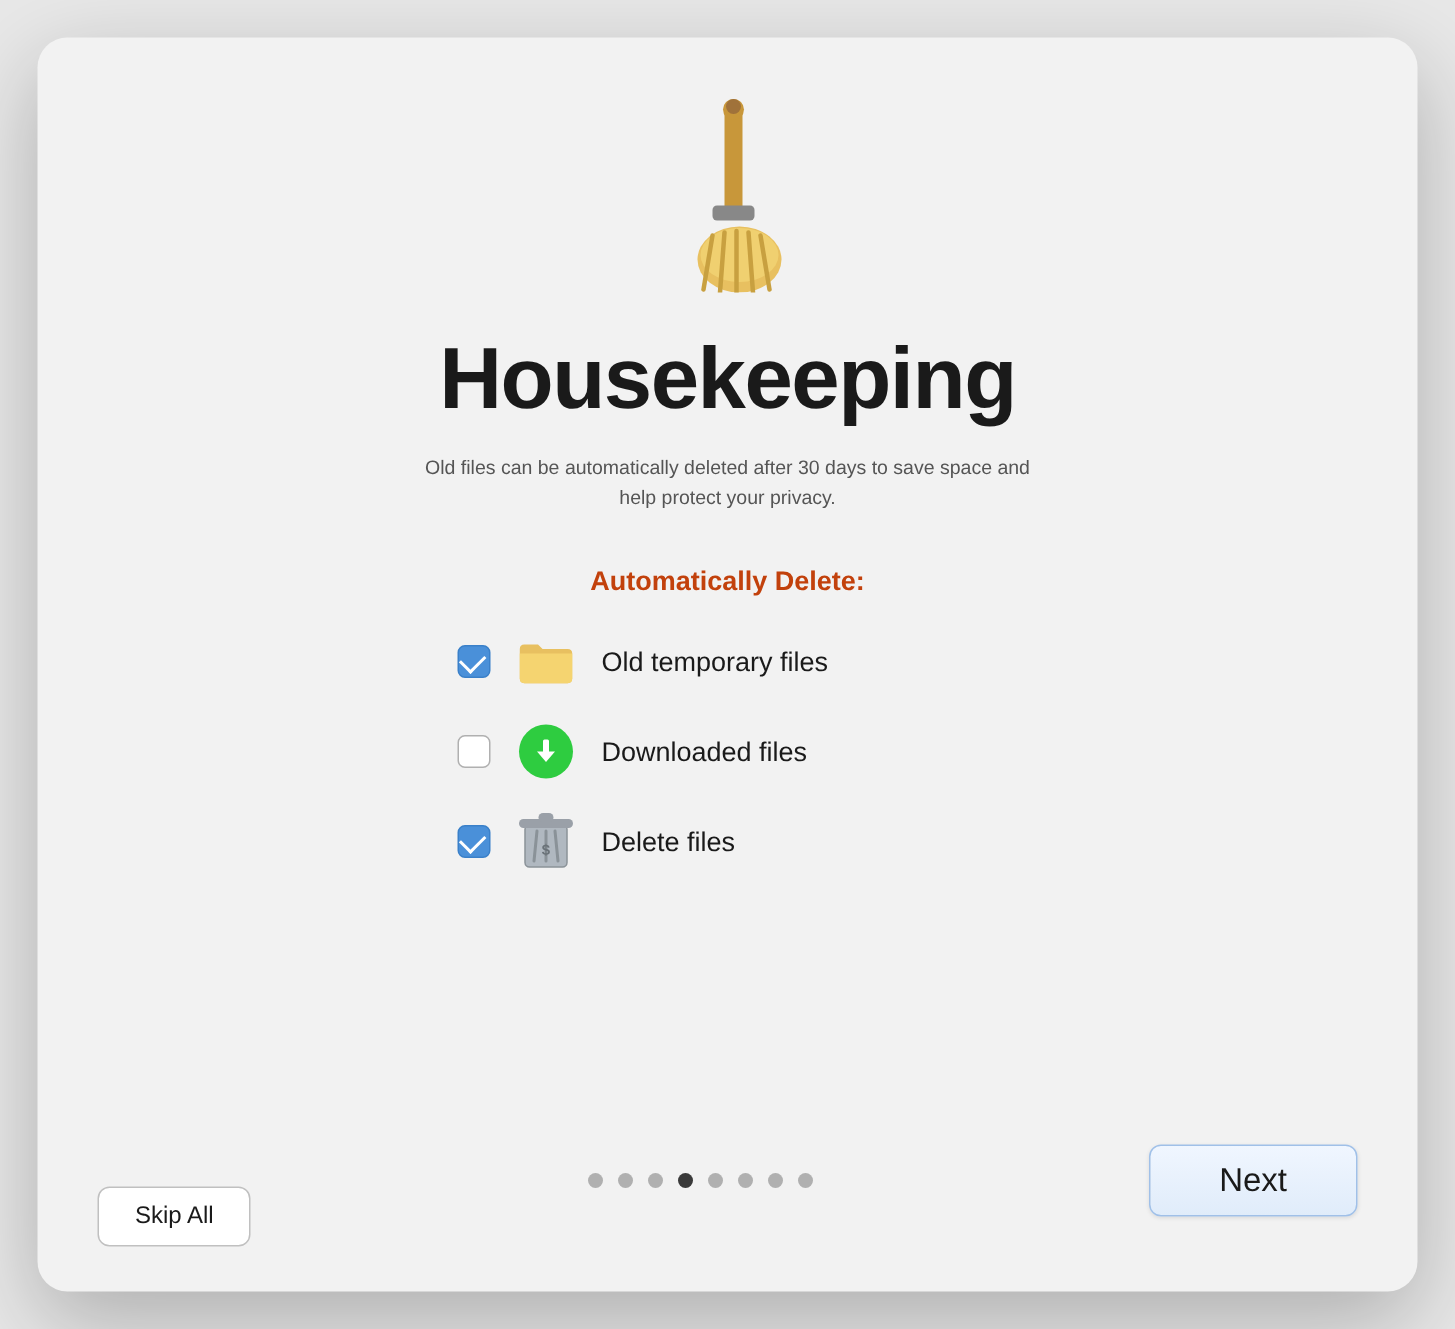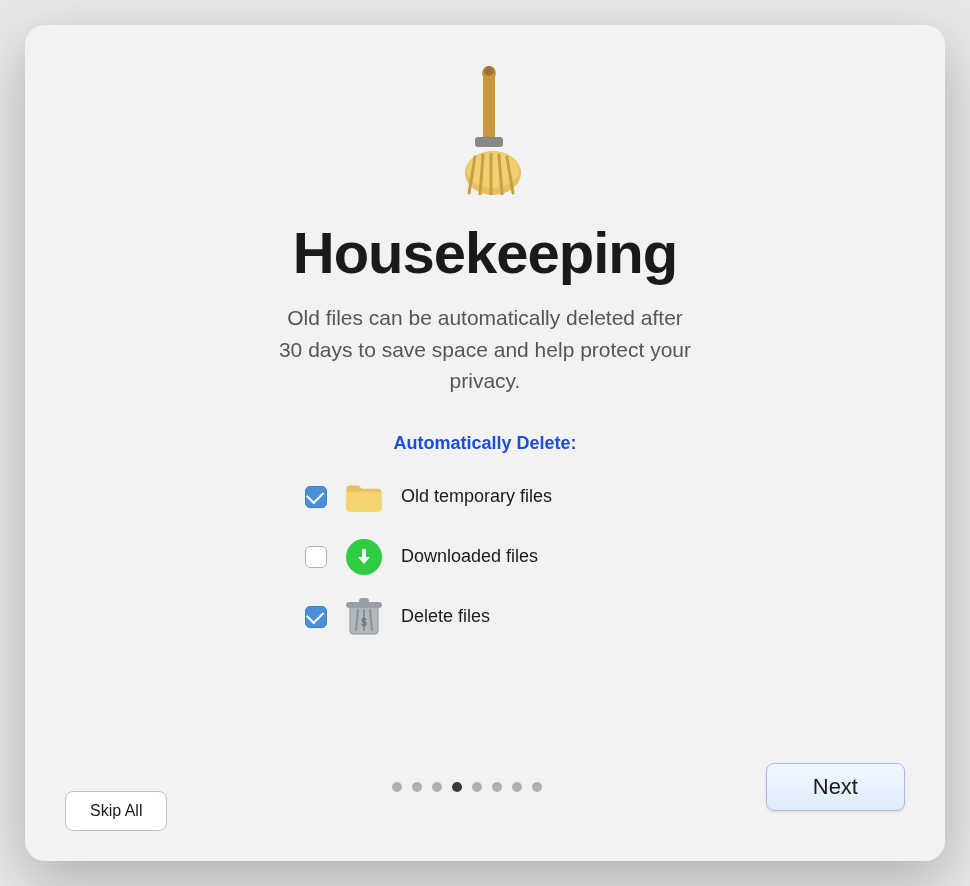--- a/index.html
+++ b/index.html
@@ -40,32 +40,32 @@
 
     .title {
       font-size: 58px;
       font-weight: 700;
       color: #1a1a1a;
       margin-bottom: 16px;
       letter-spacing: -1px;
     }
 
     .subtitle {
-      font-size: 21px;
+      font-size: 13px;
       color: #555;
       text-align: center;
       line-height: 1.5;
       max-width: 420px;
       margin-bottom: 36px;
     }
 
     .section-label {
       font-size: 18px;
       font-weight: 700;
-      color: #1d4ed8;
+      color: #c2410c;
       margin-bottom: 24px;
     }
 
     .options-list {
       display: flex;
       flex-direction: column;
       gap: 22px;
       width: 360px;
     }
 

